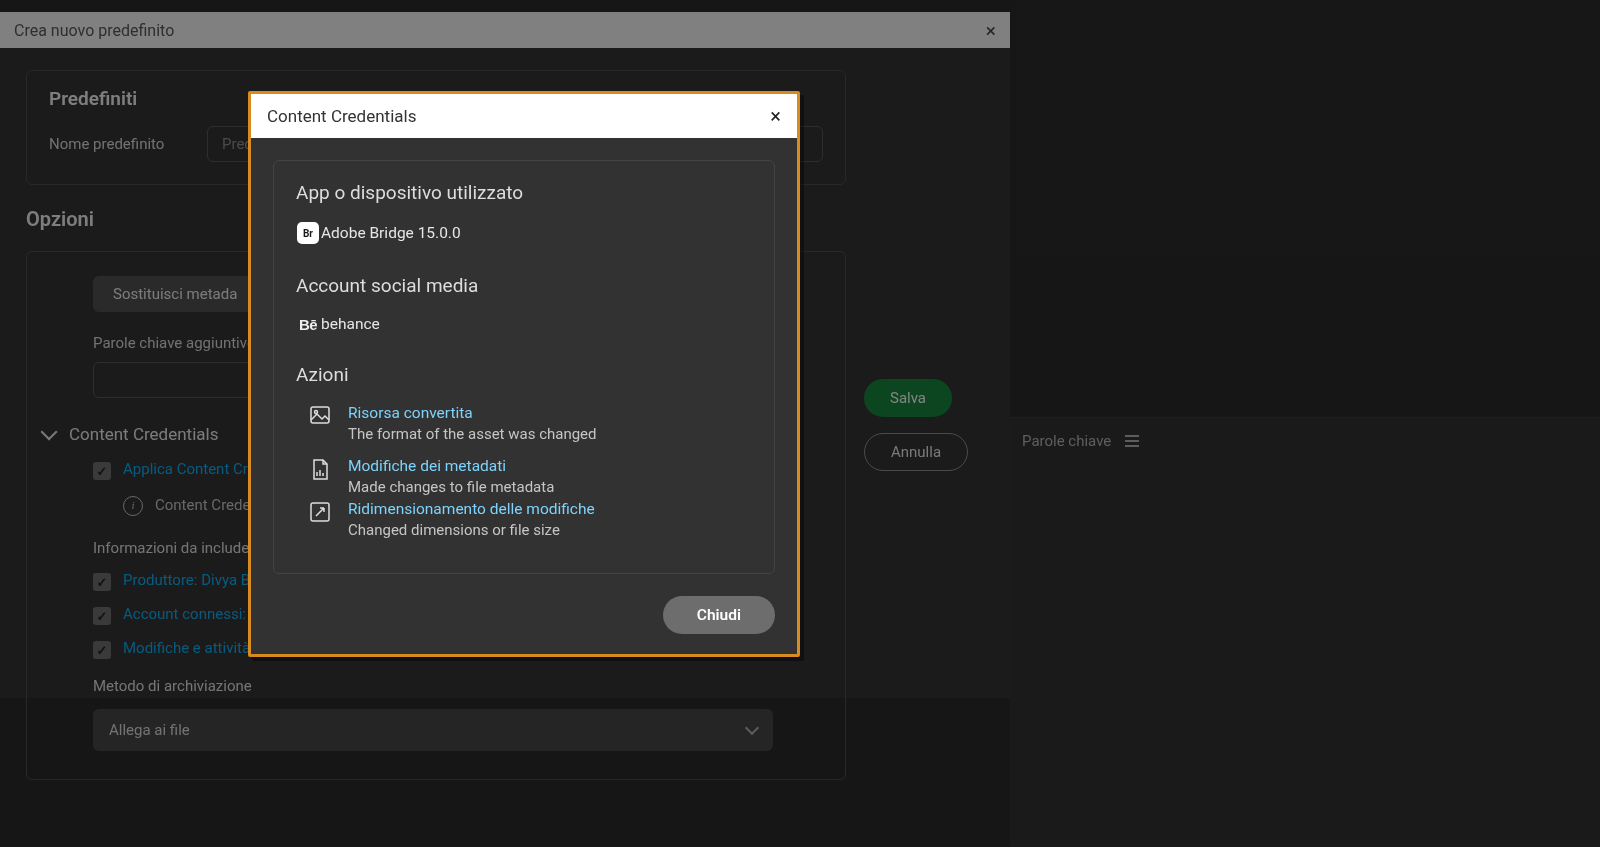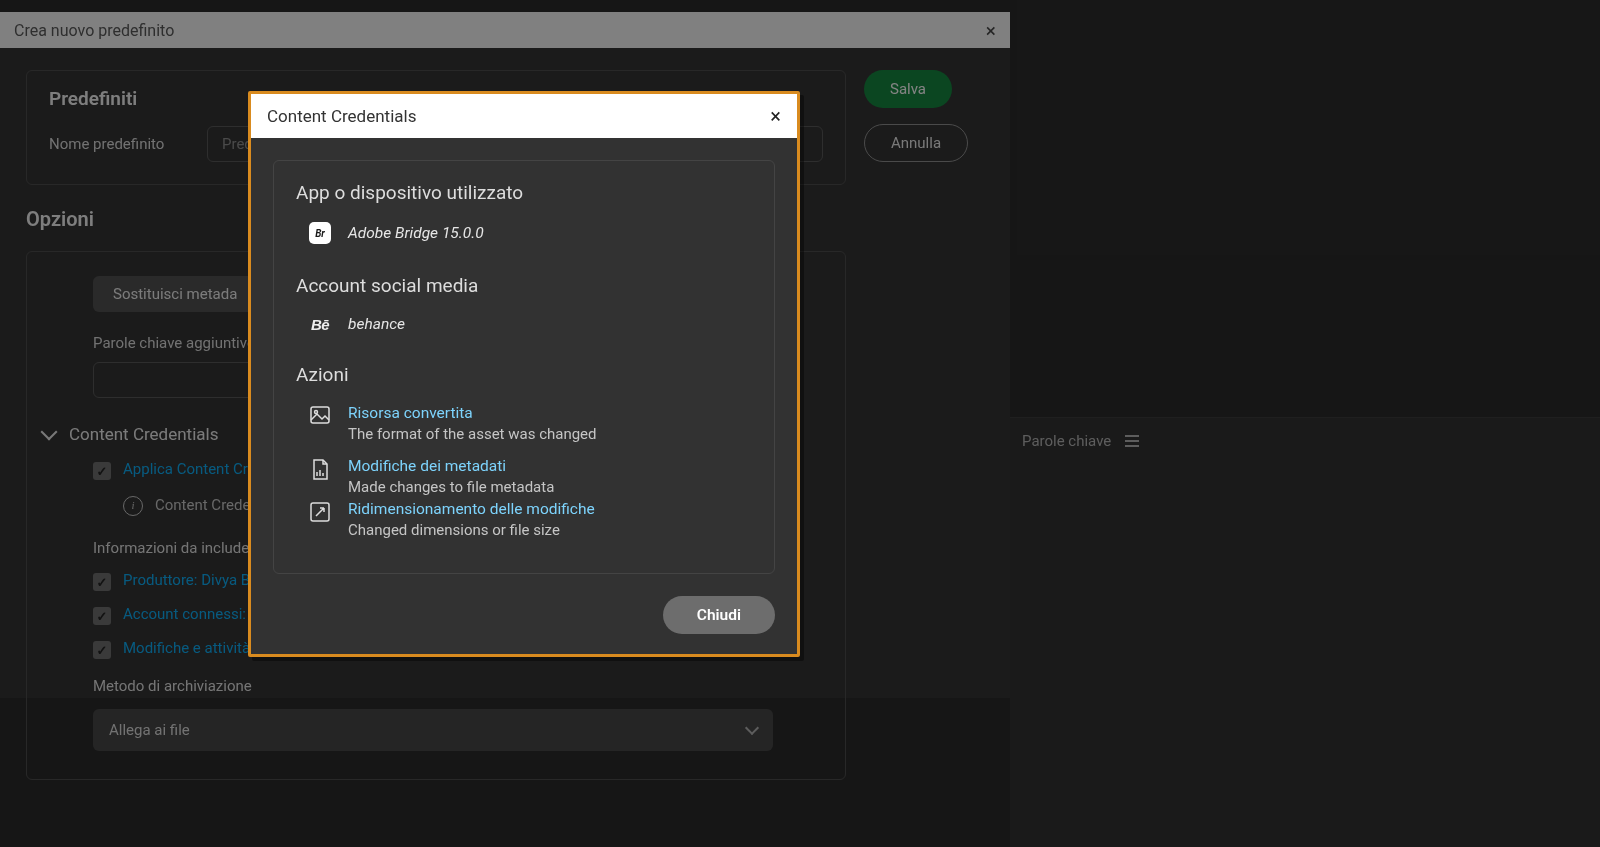--- a/index.html
+++ b/index.html
@@ -8,21 +8,21 @@
 
   
   .right-panel { position: absolute; top: 417px; left: 1010px; right: 0; bottom: 0; background: #303030; border-top: 1px solid #3a3a3a; }
   .right-panel-header { display: flex; align-items: center; gap: 14px; padding: 14px 12px; color: #aaa; font-size: 15px; }
   .menu-lines { display: inline-flex; flex-direction: column; gap: 3px; }
   .menu-lines span { width: 14px; height: 2px; background: #aaa; display: block; }
 
   
   .main-dialog { position: absolute; top: 12px; left: 0; width: 1010px; height: 686px; background: #323232; }
   .main-titlebar { height: 36px; background: #eaeaea; display: flex; align-items: center; justify-content: space-between; padding: 0 14px; color: #555; font-size: 16px; }
-  .main-body { padding: 22px 26px; display: flex; gap: 18px; align-items: flex-start; }
+  .main-body { padding: 22px 26px; display: flex; gap: 18px; align-items: center; }
   .content-col { flex: 1; }
   .btn-col { width: 120px; display: flex; flex-direction: column; gap: 16px; align-items: flex-start; }
 
   .fieldset { border: 1px solid #4a4a4a; border-radius: 6px; padding: 16px 22px 22px 22px; margin-bottom: 22px; }
   .fieldset-title { font-size: 19px; font-weight: 600; color: #e6e6e6; margin-bottom: 16px; }
   .row { display: flex; align-items: center; gap: 18px; }
   .label { color: #cfcfcf; font-size: 15px; min-width: 140px; }
   .text-input { flex:1; height: 36px; border: 1px solid #555; border-radius: 6px; background: #323232; color: #999; padding: 0 14px; font-size: 15px; }
   .text-input::placeholder { color: #888; }
 
@@ -57,21 +57,21 @@
 
   
   .dim { position:absolute; inset:0; background: rgba(0,0,0,0.45); }
 
   
   .modal { position: absolute; top: 91px; left: 248px; width: 552px; background: #323232; border: 3px solid #d98b1f; border-radius: 2px; box-shadow: 4px 4px 0 rgba(0,0,0,0.4); }
   .modal-titlebar { height: 44px; background: #fff; display:flex; align-items:center; justify-content:space-between; padding: 0 16px; color:#333; font-size:17px;}
   .modal-body { padding: 22px 22px 20px 22px; }
   .panel-box { border: 1px solid #444; border-radius: 6px; padding: 20px 22px; margin-bottom: 22px; }
   .panel-section-title { color:#ddd; font-size:19px; margin-bottom: 18px; }
-  .item-row { display:flex; align-items:center; gap:16px; margin-left: 12px; margin-bottom: 10px; font-style: italic; }
+  .item-row { display:flex; align-items:center; gap:1px; margin-bottom: 10px; }
   .item-row .icon-box { width:24px; display:flex; justify-content:center; }
   .item-row .txt { color:#e6e6e6; font-size:15.5px; }
   .action-item { display:flex; gap:16px; align-items:flex-start; margin-left:12px; margin-bottom:14px;}
   .action-item .icon-box { width:24px; display:flex; justify-content:center; padding-top:2px;}
   .action-item .t1 { color:#7dd3fc; font-size:15.5px; margin-bottom:3px;}
   .action-item .t2 { color:#c5c5c5; font-size:15px;}
   .modal-footer { display:flex; justify-content:flex-end; }
   .modal-close-btn { background:#6d6d6d; color:#fff; border:none; border-radius:22px; height:38px; padding:0 34px; font-size:15.5px; font-weight:600; cursor:pointer;}
 
   

